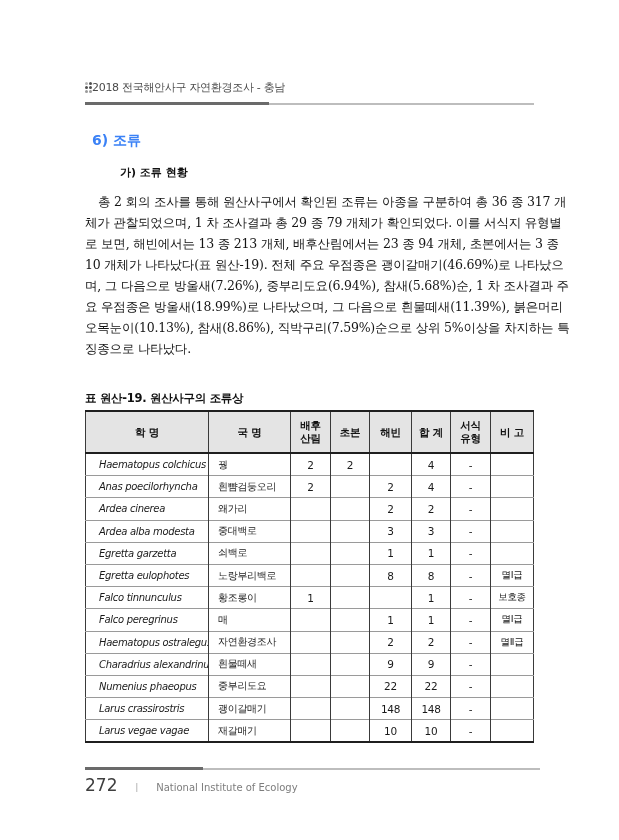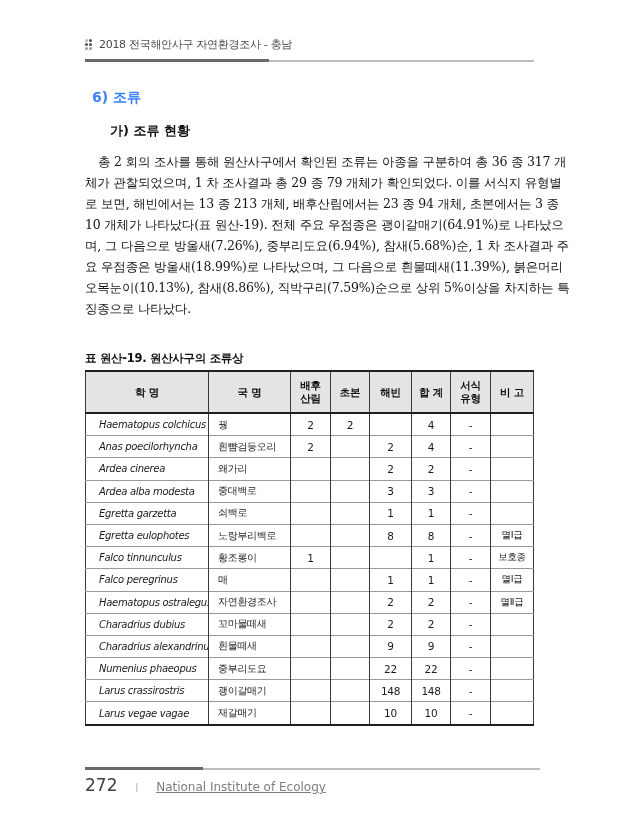--- a/index.html
+++ b/index.html
@@ -4,31 +4,31 @@
 <style>
   html,body{margin:0;padding:0;}
   body{
     width:619px;height:840px;background:#ffffff;position:relative;overflow:hidden;
     font-family:"DejaVu Sans","Liberation Sans",sans-serif;color:#1c1c1c;
     -webkit-font-smoothing:antialiased;
   }
   .content{padding:0 85px;}
 
   
-  .page-header{padding-top:37px;display:flex;align-items:center;gap:7px;}
+  .page-header{padding-top:80px;display:flex;align-items:center;}
   .dots-icon{display:grid;grid-template-columns:3px 3px;grid-auto-rows:3px;gap:1px;flex:0 0 auto;}
   .dots-icon i{display:block;border-radius:50%;}
   .header-title{font-size:11px;color:#4a4a4a;letter-spacing:-0.3px;}
   .rule{display:flex;align-items:flex-start;margin-top:7px;height:3px;}
   .rule .dark{height:3px;}
   .rule .light{height:2px;flex:1;margin-top:0.5px;}
 
   
   .h1{margin:27px 0 0 7px;font-size:14px;font-weight:bold;color:#3b82f6;}
-  .h2{margin:15px 0 0 25px;font-size:13px;font-weight:bold;color:#111;}
+  .h2{margin:15px 0 0 35px;font-size:11px;font-weight:bold;color:#111;}
 
   
   .para{margin-top:11px;font-family:"DejaVu Serif","Liberation Serif",serif;
         font-size:12.5px;line-height:21px;color:#141414;letter-spacing:-0.2px;}
   .para .line{text-align:justify;text-align-last:justify;white-space:nowrap;}
   .para .line.first{text-indent:13px;}
   .para .line.last{text-align-last:left;white-space:normal;}
 
   
   .tbl-caption{margin:32px 0 0 0;font-size:11.5px;font-weight:bold;color:#111;letter-spacing:-0.3px;}
@@ -51,21 +51,21 @@
   table.birds th:first-child,table.birds td:first-child{border-left:none;}
   table.birds td.sci{font-style:italic;text-align:left;padding-left:13px;font-size:10px;letter-spacing:-0.3px;}
   table.birds td.kor{text-align:left;padding-left:9px;font-size:10px;}
   table.birds td.note{font-size:9.5px;}
 
   
   .page-footer{position:absolute;left:85px;right:79px;top:760px;}
   .footer-text{margin-top:5px;display:flex;align-items:baseline;gap:18px;}
   .page-num{font-size:17px;color:#3f3f3f;font-family:"DejaVu Sans","Liberation Sans",sans-serif;}
   .footer-divider{font-size:8px;color:#9a9a9a;position:relative;top:-1px;}
-  .footer-institute{font-size:12px;color:#7d7d7d;text-decoration:underline;}
+  .footer-institute{font-size:10px;color:#7d7d7d;}
 </style>
 </head>
 <body>
 
 <div class="content">
 
   <div class="page-header">
     <span class="dots-icon">
       <i style="background:#b5b5b5"></i>
         <i style="background:#4f4f4f"></i>
@@ -81,21 +81,21 @@
     <span class="light" style="background:#bdbdbd"></span>
   </div>
 
   <div class="h1">6) 조류</div>
   <div class="h2">가) 조류 현황</div>
 
   <div class="para">
     <div class="line first">총 2 회의 조사를 통해 원산사구에서 확인된 조류는 아종을 구분하여 총 36 종 317 개</div>
     <div class="line">체가 관찰되었으며, 1 차 조사결과 총 29 종 79 개체가 확인되었다. 이를 서식지 유형별</div>
     <div class="line">로 보면, 해빈에서는 13 종 213 개체, 배후산림에서는 23 종 94 개체, 초본에서는 3 종</div>
-    <div class="line">10 개체가 나타났다(표 원산-19). 전체 주요 우점종은 괭이갈매기(64.91%)로 나타났으</div>
+    <div class="line">10 개체가 나타났다(표 원산-19). 전체 주요 우점종은 괭이갈매기(46.69%)로 나타났으</div>
     <div class="line">며, 그 다음으로 방울새(7.26%), 중부리도요(6.94%), 참새(5.68%)순, 1 차 조사결과 주</div>
     <div class="line">요 우점종은 방울새(18.99%)로 나타났으며, 그 다음으로 흰물떼새(11.39%), 붉은머리</div>
     <div class="line">오목눈이(10.13%), 참새(8.86%), 직박구리(7.59%)순으로 상위 5%이상을 차지하는 특</div>
     <div class="line last">징종으로 나타났다.</div>
   </div>
 
   <div class="tbl-caption">표 원산-19. 원산사구의 조류상</div>
 
   <table class="birds">
     <colgroup>
@@ -215,30 +215,20 @@
       <td class="sci">Haematopus ostralegus</td>
       <td class="kor">자연환경조사</td>
       <td></td>
       <td></td>
       <td>2</td>
       <td>2</td>
       <td>-</td>
       <td class="note">멸Ⅱ급</td>
     </tr>
 
-    <tr>
-      <td class="sci">Charadrius dubius</td>
-      <td class="kor">꼬마물떼새</td>
-      <td></td>
-      <td></td>
-      <td>2</td>
-      <td>2</td>
-      <td>-</td>
-      <td class="note"></td>
-    </tr>
 
     <tr>
       <td class="sci">Charadrius alexandrinus</td>
       <td class="kor">흰물떼새</td>
       <td></td>
       <td></td>
       <td>9</td>
       <td>9</td>
       <td>-</td>
       <td class="note"></td>

